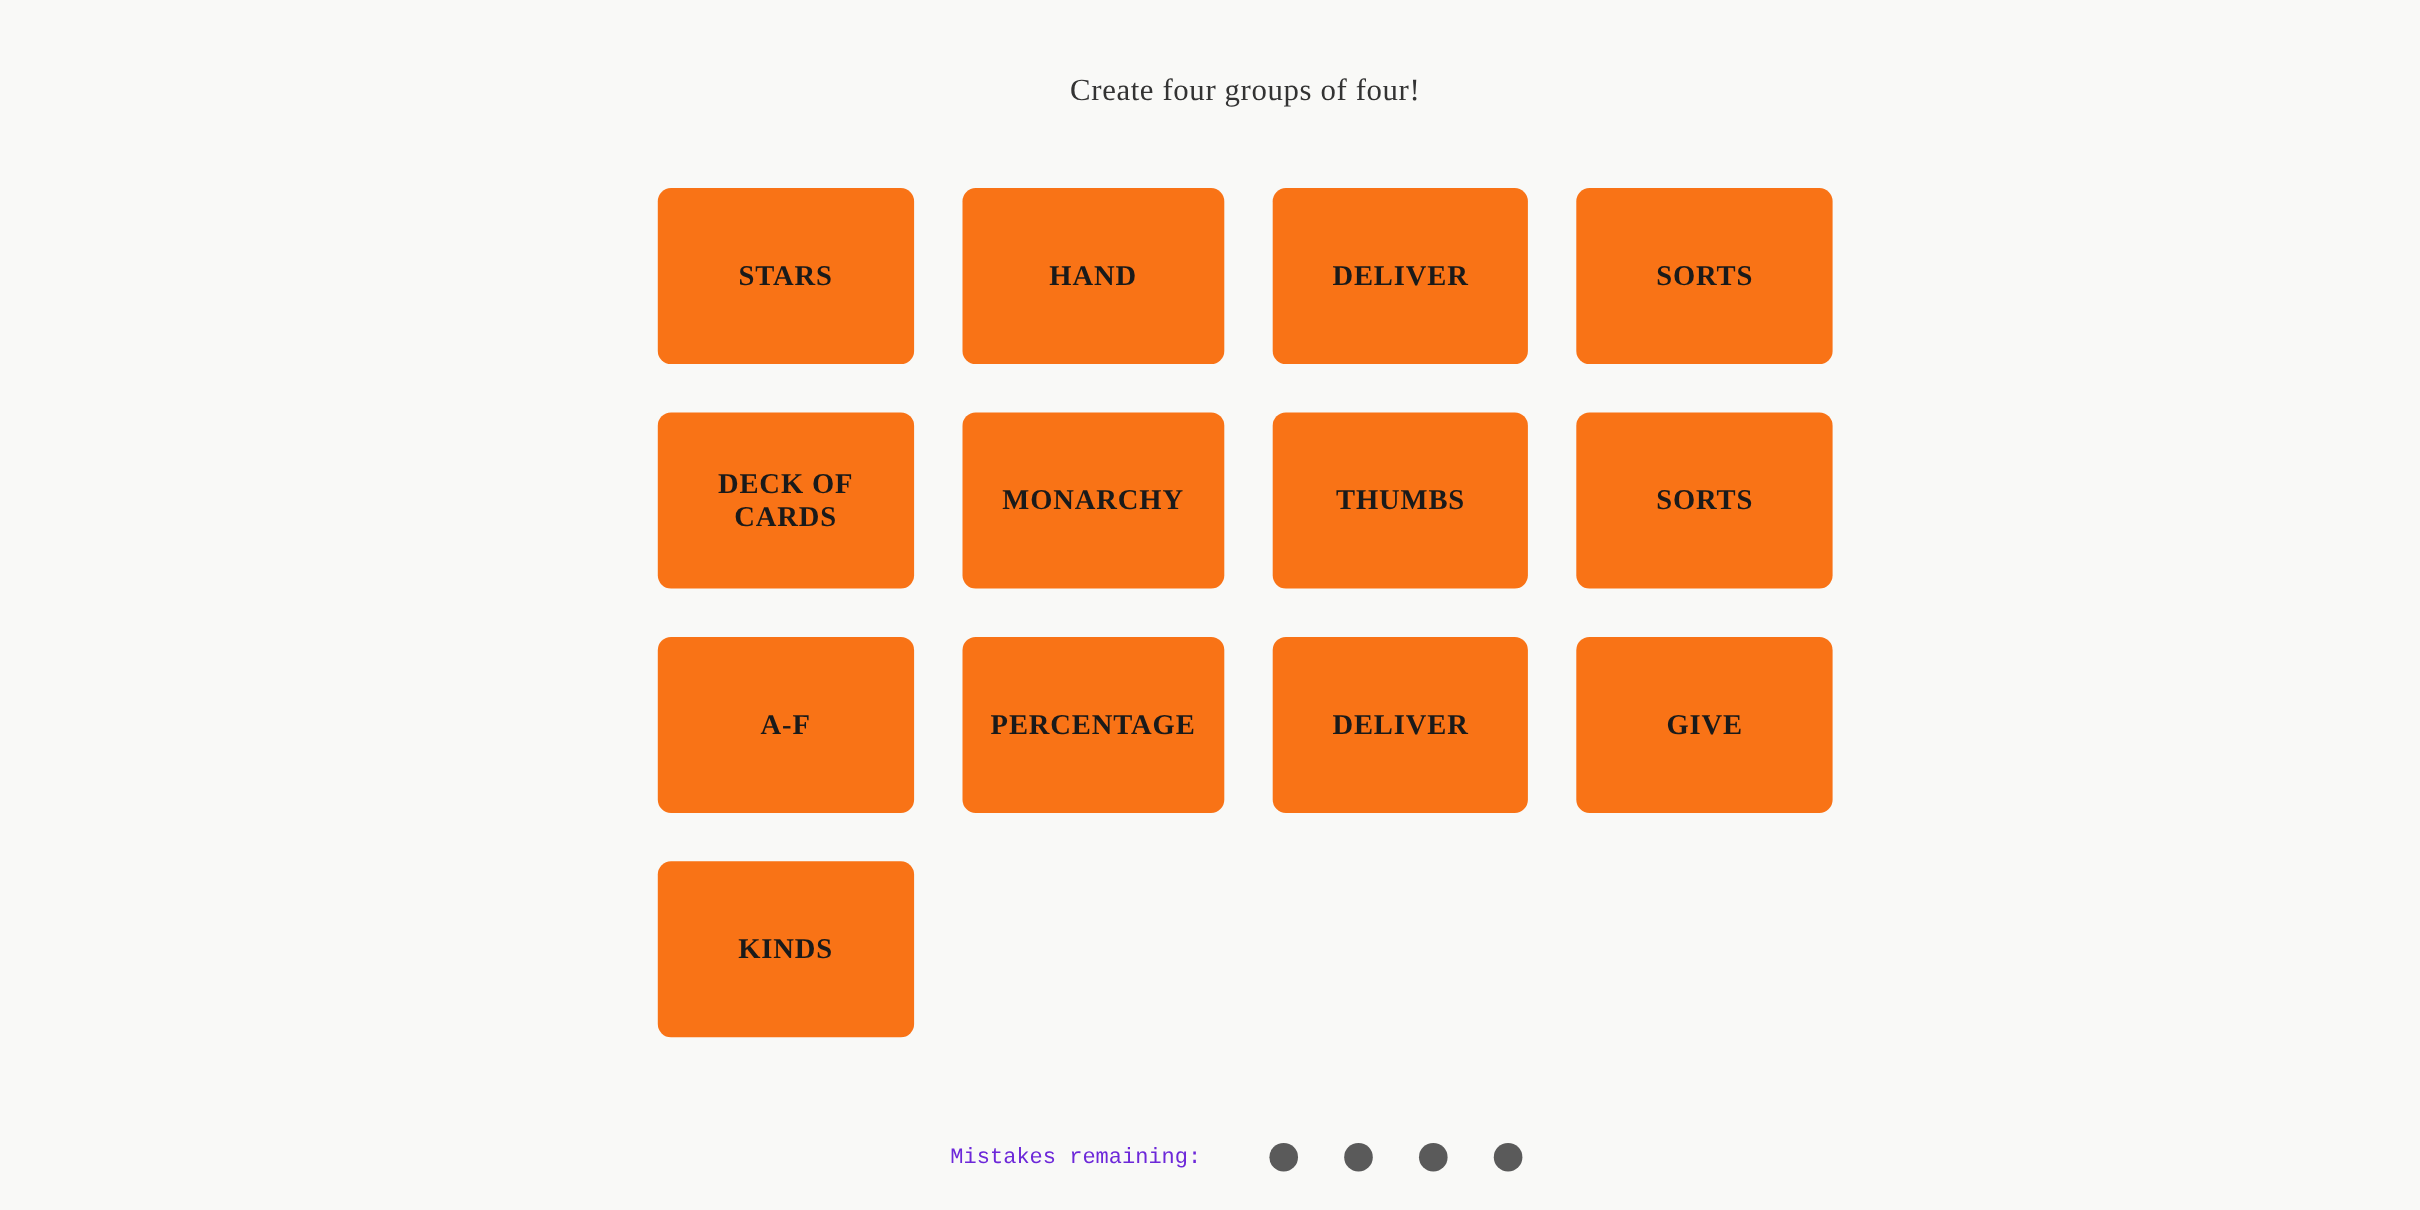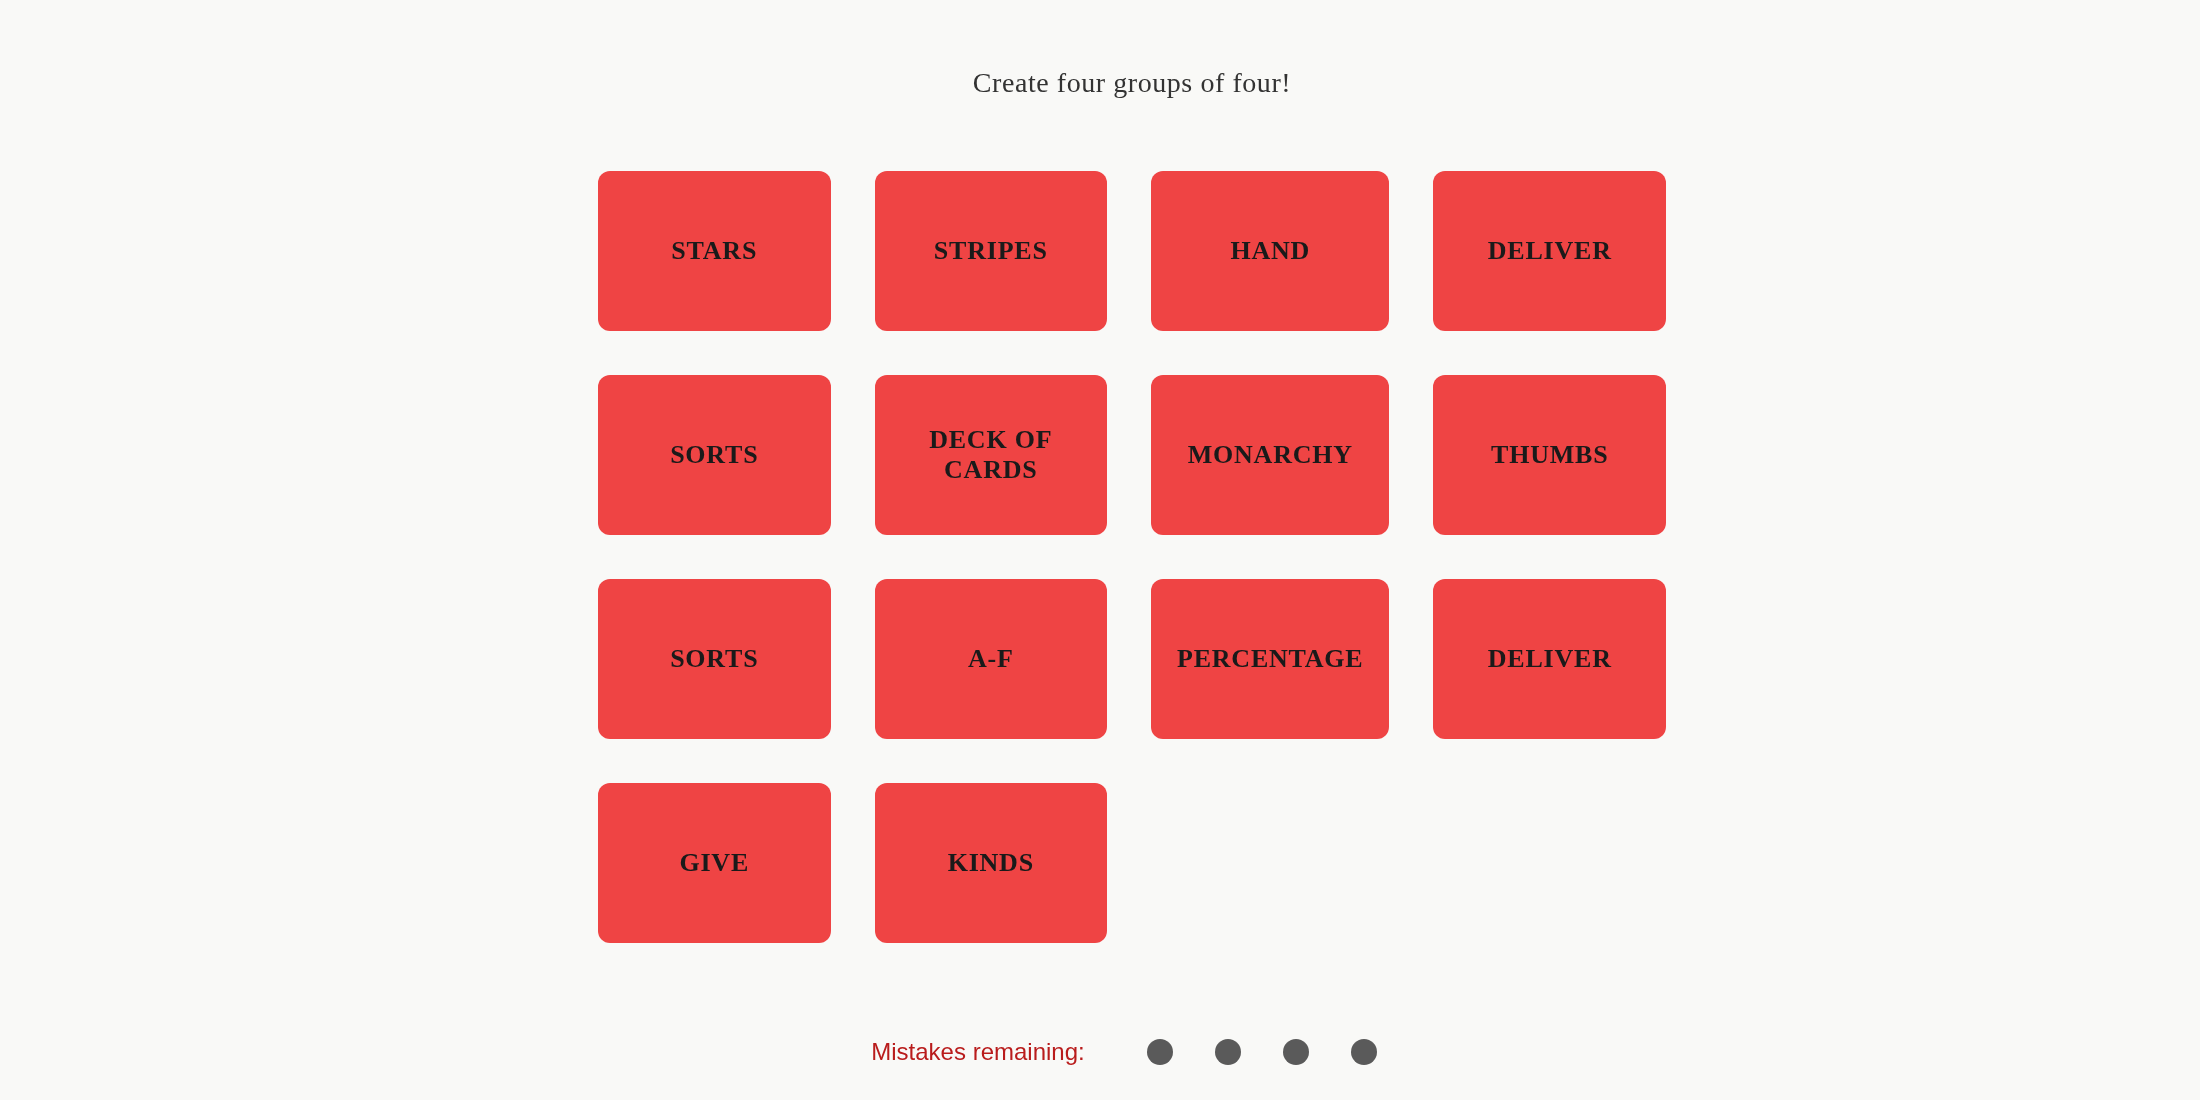--- a/index.html
+++ b/index.html
@@ -36,21 +36,21 @@
     }
 
     .grid {
       display: grid;
       grid-template-columns: repeat(4, 1fr);
       gap: 12px;
       width: 100%;
     }
 
     .card {
-      background-color: #ef4444;
+      background-color: #f97316;
       border-radius: 12px;
       display: flex;
       justify-content: center;
       align-items: center;
       height: 160px;
       cursor: pointer;
       transition: background-color 0.1s;
       user-select: none;
     }
 
@@ -65,23 +65,23 @@
     }
 
     .mistakes-area {
       display: flex;
       align-items: center;
       gap: 14px;
       margin-top: 8px;
     }
 
     .mistakes-label {
-      font-size: 24px;
-      color: #b91c1c;
-      font-family: Liberation Sans, sans-serif;
+      font-size: 20px;
+      color: #6d28d9;
+      font-family: Liberation Mono, monospace;
     }
 
     .dots-container {
       display: flex;
       gap: 10px;
       align-items: center;
     }
 
     .dot {
       width: 26px;
@@ -92,23 +92,20 @@
   </style>
 </head>
 <body>
 
 <div class="game-container">
   <p class="subtitle">Create four groups of four!</p>
 
   <div class="grid">
   <div class="card">
         <span class="card-label">STARS</span>
-      </div>
-      <div class="card">
-        <span class="card-label">STRIPES</span>
       </div>
       <div class="card">
         <span class="card-label">HAND</span>
       </div>
       <div class="card">
         <span class="card-label">DELIVER</span>
       </div>
       <div class="card">
         <span class="card-label">SORTS</span>
       </div>

